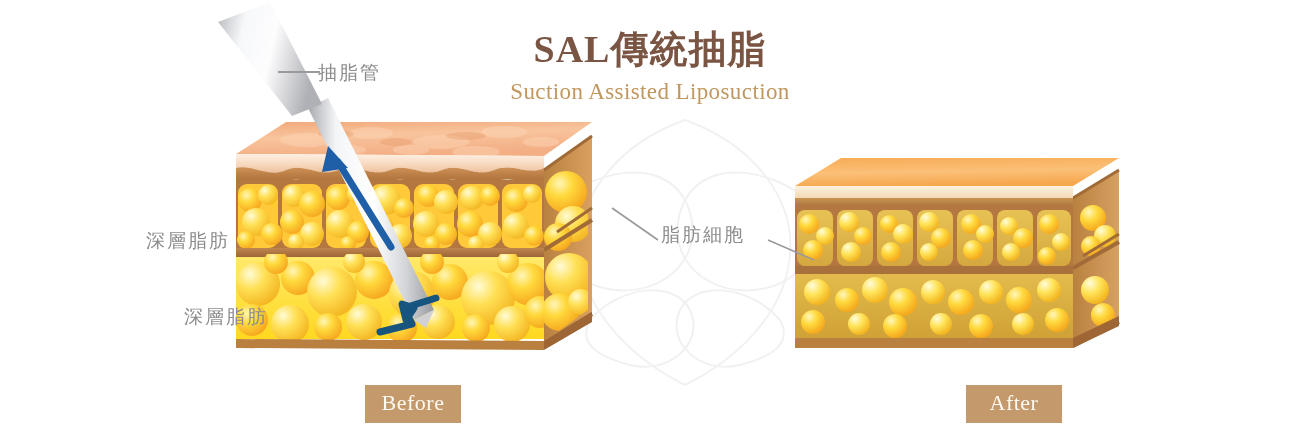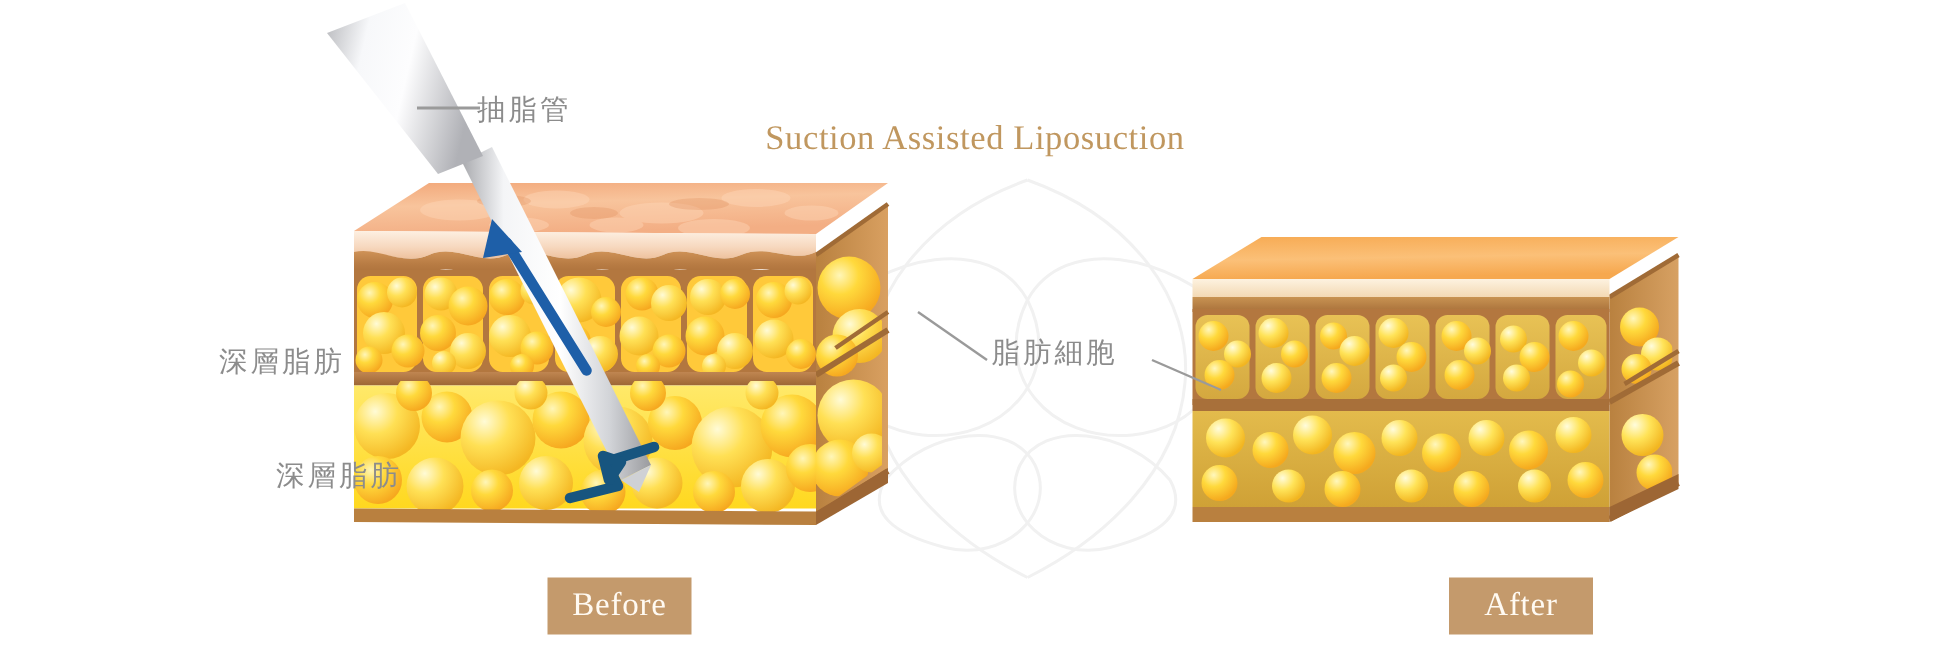--- a/index.html
+++ b/index.html
@@ -54,20 +54,21 @@
     <g fill="none" stroke="#f1f1f1" stroke-width="2">
       <path d="M165 30 C 95 55, 55 110, 60 165 C 65 225, 115 270, 165 295"></path>
       <path d="M165 30 C 235 55, 275 110, 270 165 C 265 225, 215 270, 165 295"></path>
       <path d="M30 120 C 70 80, 140 65, 165 110 C 190 160, 150 205, 95 200 C 50 195, 28 160, 30 120"></path>
       <path d="M300 120 C 260 80, 190 65, 165 110 C 140 160, 180 205, 235 200 C 280 195, 302 160, 300 120"></path>
       <path d="M70 230 C 100 195, 155 190, 170 220 C 185 252, 150 285, 110 275 C 75 266, 58 252, 70 230"></path>
       <path d="M260 230 C 230 195, 175 190, 160 220 C 145 252, 180 285, 220 275 C 255 266, 272 252, 260 230"></path>
     </g>
   </svg>
 
+  <div class="abs" id="title-cn">SAL傳統抽脂</div>
   <div class="abs" id="title-en">Suction Assisted Liposuction</div>
 
   <svg class="abs" style="left:236px;top:112px;" width="400" height="270" viewBox="0 0 400 270">
     <defs>
 
       <linearGradient id="bSkinTop" x1="0" y1="0" x2="0.3" y2="1">
         <stop offset="0%" stop-color="#f2a87a"></stop>
         <stop offset="45%" stop-color="#f8c49c"></stop>
         <stop offset="100%" stop-color="#f3ae84"></stop>
       </linearGradient>

